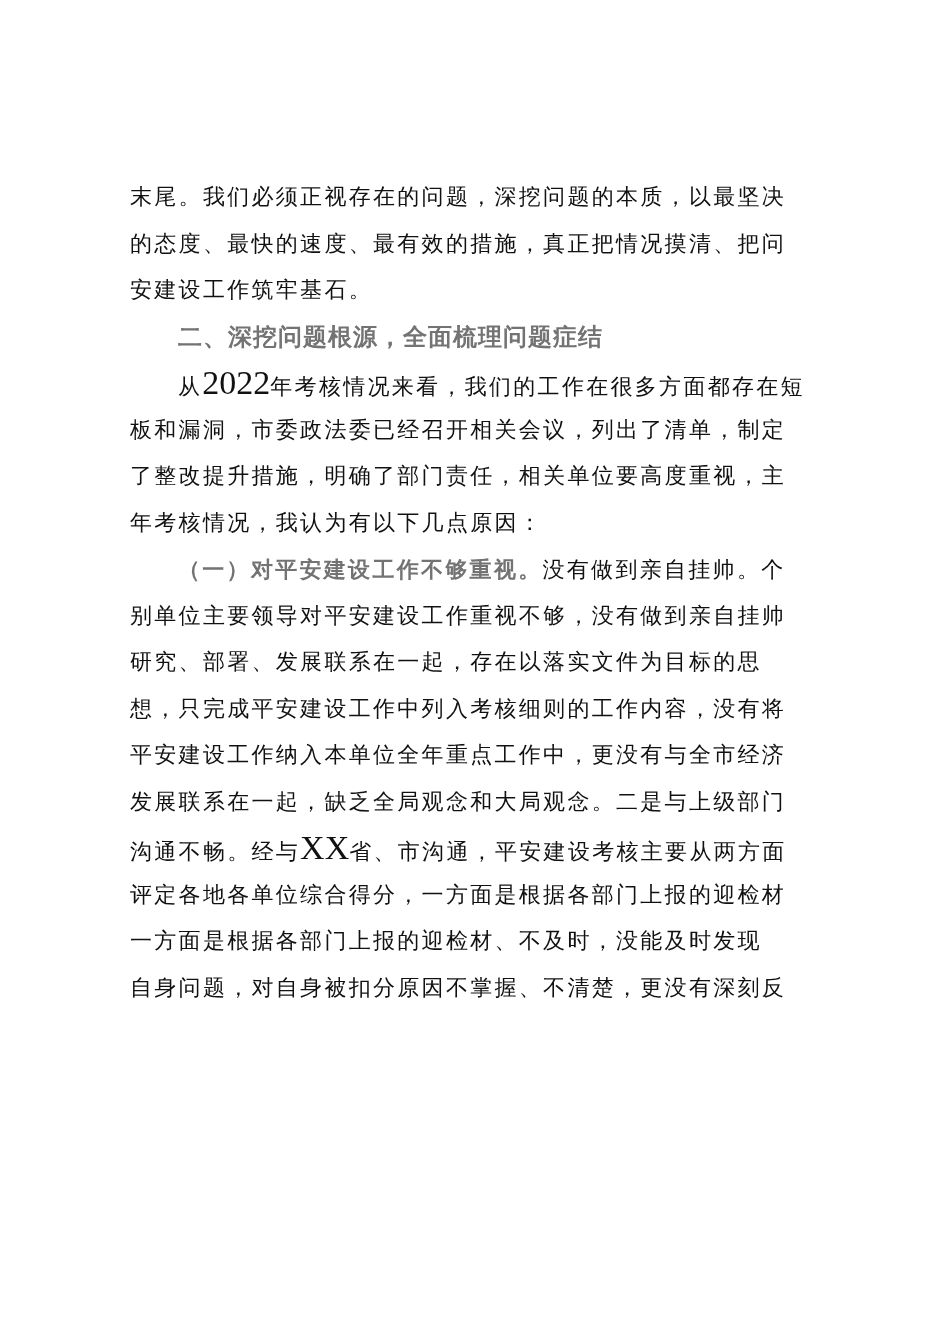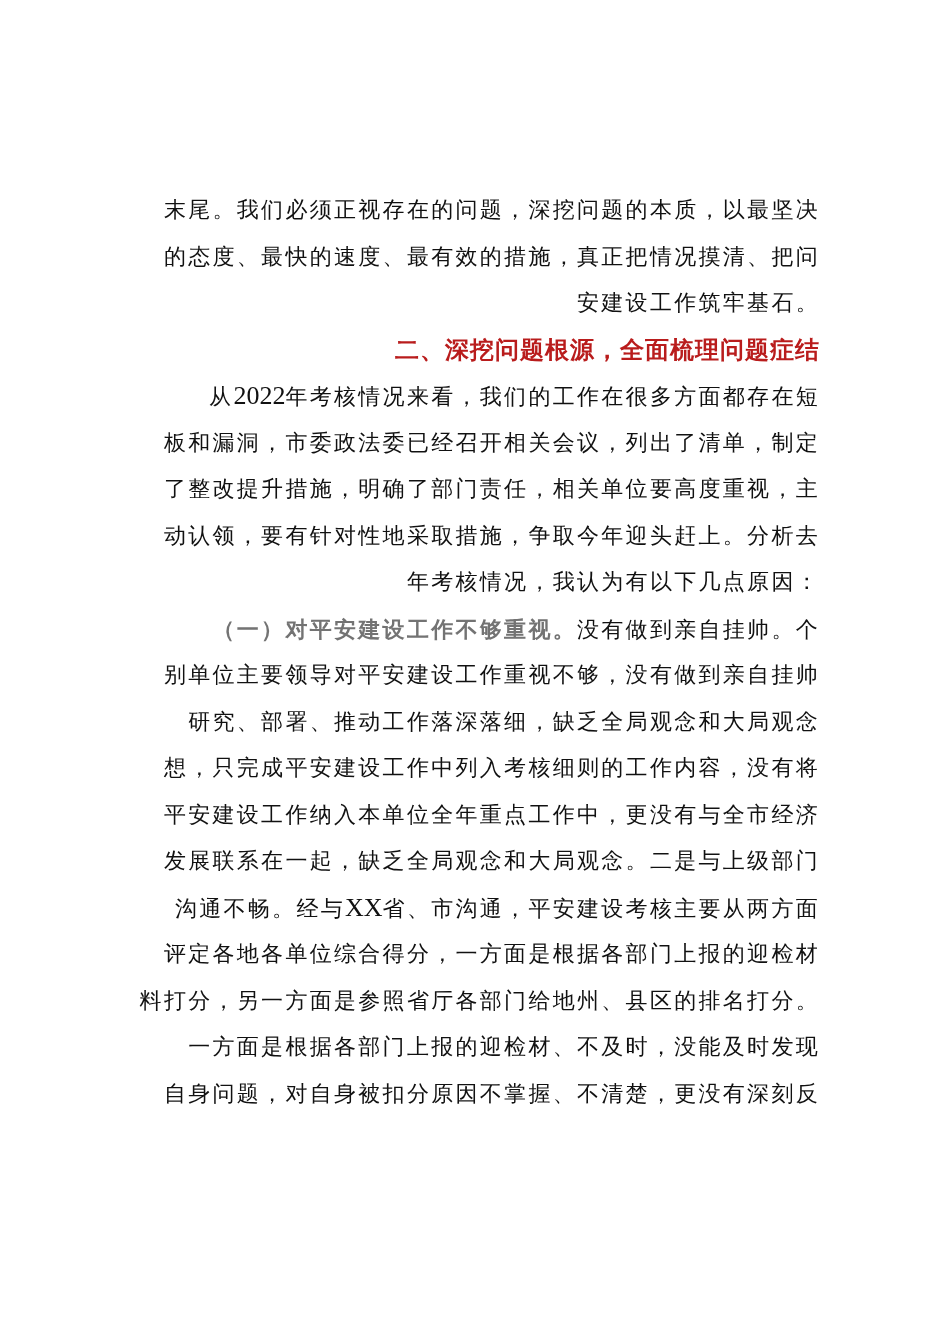--- a/index.html
+++ b/index.html
@@ -10,71 +10,68 @@
   body {
     width: 950px;
     height: 1344px;
     position: relative;
     overflow: hidden;
     color: #000000;
   }
   .page {
     position: absolute;
     left: 130px;
-    top: 187px;
+    top: 174px;
     width: 690px;
-    text-align: right;
   }
   .line {
     height: 46.5px;
     line-height: 46.5px;
     font-family: "DejaVu Serif", "Liberation Serif", serif;
     font-size: 22px;
     letter-spacing: 2.3px;
     white-space: nowrap;
     color: #111111;
   }
   .line.indent {
     padding-left: 48px;
   }
   .line.heading {
     font-family: "DejaVu Sans", "Liberation Sans", sans-serif;
     font-weight: bold;
     font-size: 24px;
     letter-spacing: 1px;
     padding-left: 48px;
-    color: #b91c1c;
+    color: #737373;
   }
   .bold-lead {
     font-weight: bold;
     color: #737373;
   }
   .latin {
     font-family: "Liberation Serif", "DejaVu Serif", serif;
-    font-size: 26px;
+    font-size: 34px;
     letter-spacing: 0;
   }
 </style>
 </head>
 <body>
 
 <div class="page">
   <div class="line">末尾。我们必须正视存在的问题，深挖问题的本质，以最坚决</div>
   <div class="line">的态度、最快的速度、最有效的措施，真正把情况摸清、把问</div>
   <div class="line">安建设工作筑牢基石。</div>
   <div class="line heading">二、深挖问题根源，全面梳理问题症结</div>
   <div class="line indent"><span>从</span><span class="latin">2022</span><span>年考核情况来看，我们的工作在很多方面都存在短</span></div>
   <div class="line">板和漏洞，市委政法委已经召开相关会议，列出了清单，制定</div>
   <div class="line">了整改提升措施，明确了部门责任，相关单位要高度重视，主</div>
-  <div class="line">动认领，要有针对性地采取措施，争取今年迎头赶上。分析去</div>
   <div class="line">年考核情况，我认为有以下几点原因：</div>
   <div class="line indent"><span class="bold-lead">（一）对平安建设工作不够重视。</span><span>没有做到亲自挂帅。个</span></div>
   <div class="line">别单位主要领导对平安建设工作重视不够，没有做到亲自挂帅</div>
-  <div class="line">研究、部署、推动工作落深落细，缺乏全局观念和大局观念</div>
+  <div class="line">研究、部署、发展联系在一起，存在以落实文件为目标的思</div>
   <div class="line">想，只完成平安建设工作中列入考核细则的工作内容，没有将</div>
   <div class="line">平安建设工作纳入本单位全年重点工作中，更没有与全市经济</div>
   <div class="line">发展联系在一起，缺乏全局观念和大局观念。二是与上级部门</div>
   <div class="line"><span>沟通不畅。经与</span><span class="latin">XX</span><span>省、市沟通，平安建设考核主要从两方面</span></div>
   <div class="line">评定各地各单位综合得分，一方面是根据各部门上报的迎检材</div>
-  <div class="line">料打分，另一方面是参照省厅各部门给地州、县区的排名打分。</div>
   <div class="line">一方面是根据各部门上报的迎检材、不及时，没能及时发现</div>
   <div class="line">自身问题，对自身被扣分原因不掌握、不清楚，更没有深刻反</div>
 </div>
 
 </body></html>

